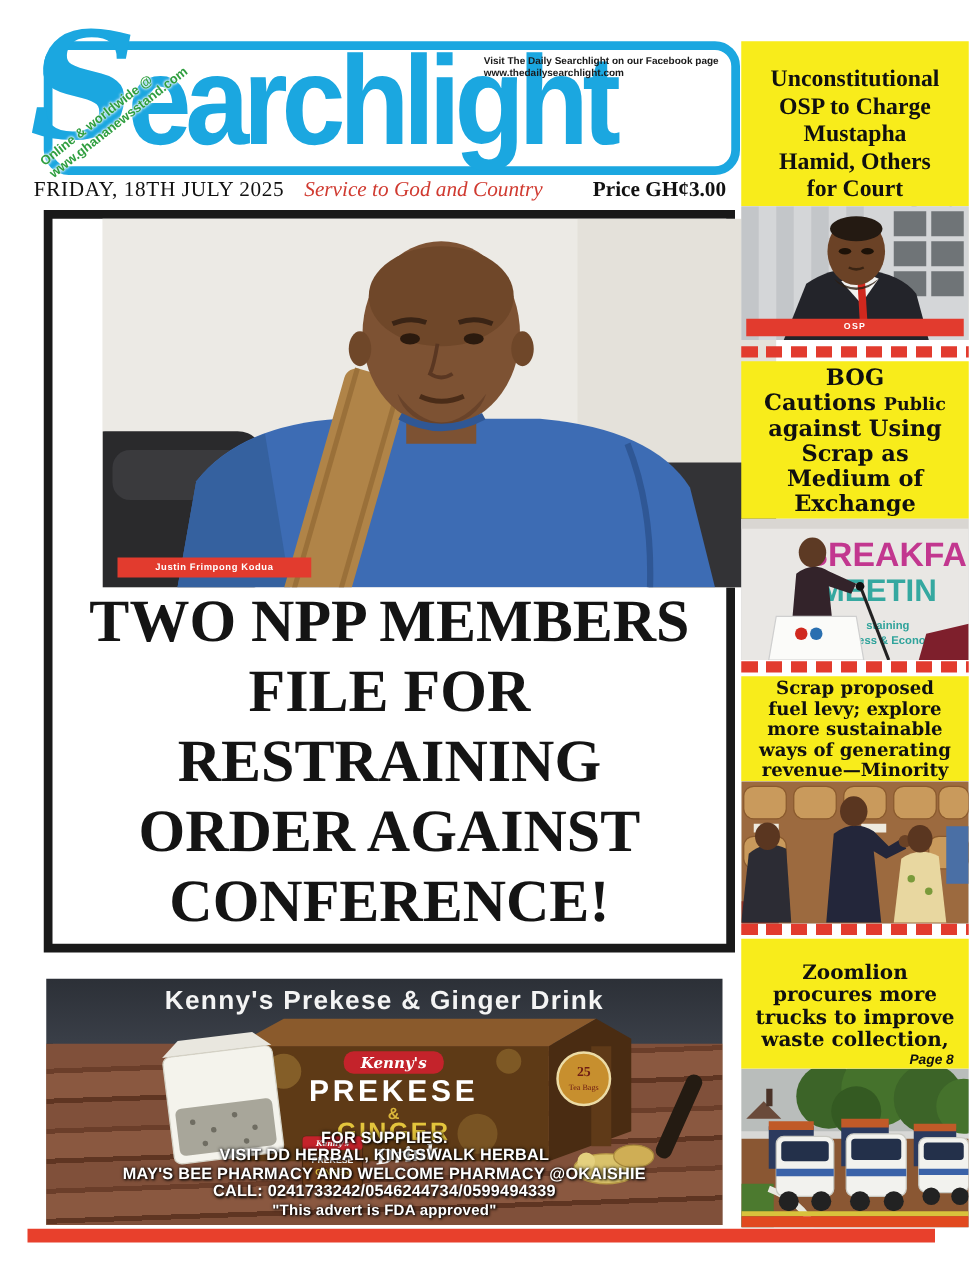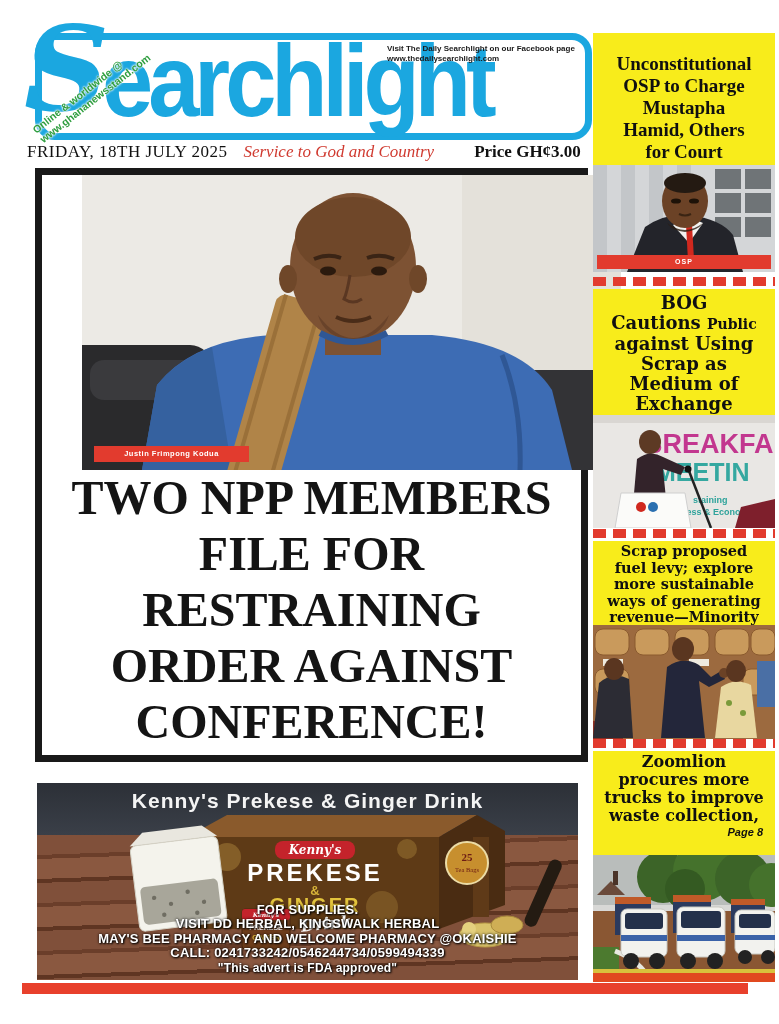--- a/index.html
+++ b/index.html
@@ -62,21 +62,21 @@
   
   .sb-head{position:absolute;left:593px;width:182px;background:#f8ec1b;color:#101010;
            text-align:center;font-weight:bold;box-sizing:border-box;}
   .s1{top:33px;height:132px;font-family:"Liberation Serif",serif;font-size:19px;
       line-height:22px;padding-top:20px;}
   .s2{top:289px;height:126px;font-family:"DejaVu Serif",serif;font-size:18px;
       line-height:20px;padding-top:4px;}
   .s3{top:541px;height:84px;font-family:"DejaVu Serif",serif;font-size:14.5px;
       line-height:16.5px;padding-top:2px;}
   .s4{top:751px;height:104px;font-family:"DejaVu Serif",serif;font-size:16px;
-      line-height:18px;padding-top:2px;}
+      line-height:18px;padding-top:18px;}
   .word-sm{font-size:14px;}
   .page-ref{display:block;text-align:right;padding-right:12px;font-style:italic;font-size:11px;
             line-height:13px;font-family:"Liberation Sans",sans-serif;margin-top:1px;}
   .sb-photo{position:absolute;left:593px;width:182px;overflow:hidden;background:#d8d8d6;}
   .p1{top:165px;height:107px;}
   .p2{top:415px;height:113px;}
   .p3{top:625px;height:114px;}
   .p4{top:855px;height:127px;}
   .sep{position:absolute;left:593px;width:182px;height:9px;
        background:repeating-linear-gradient(90deg,#e23b2e 0 13px,rgba(0,0,0,0) 13px 20px);}

